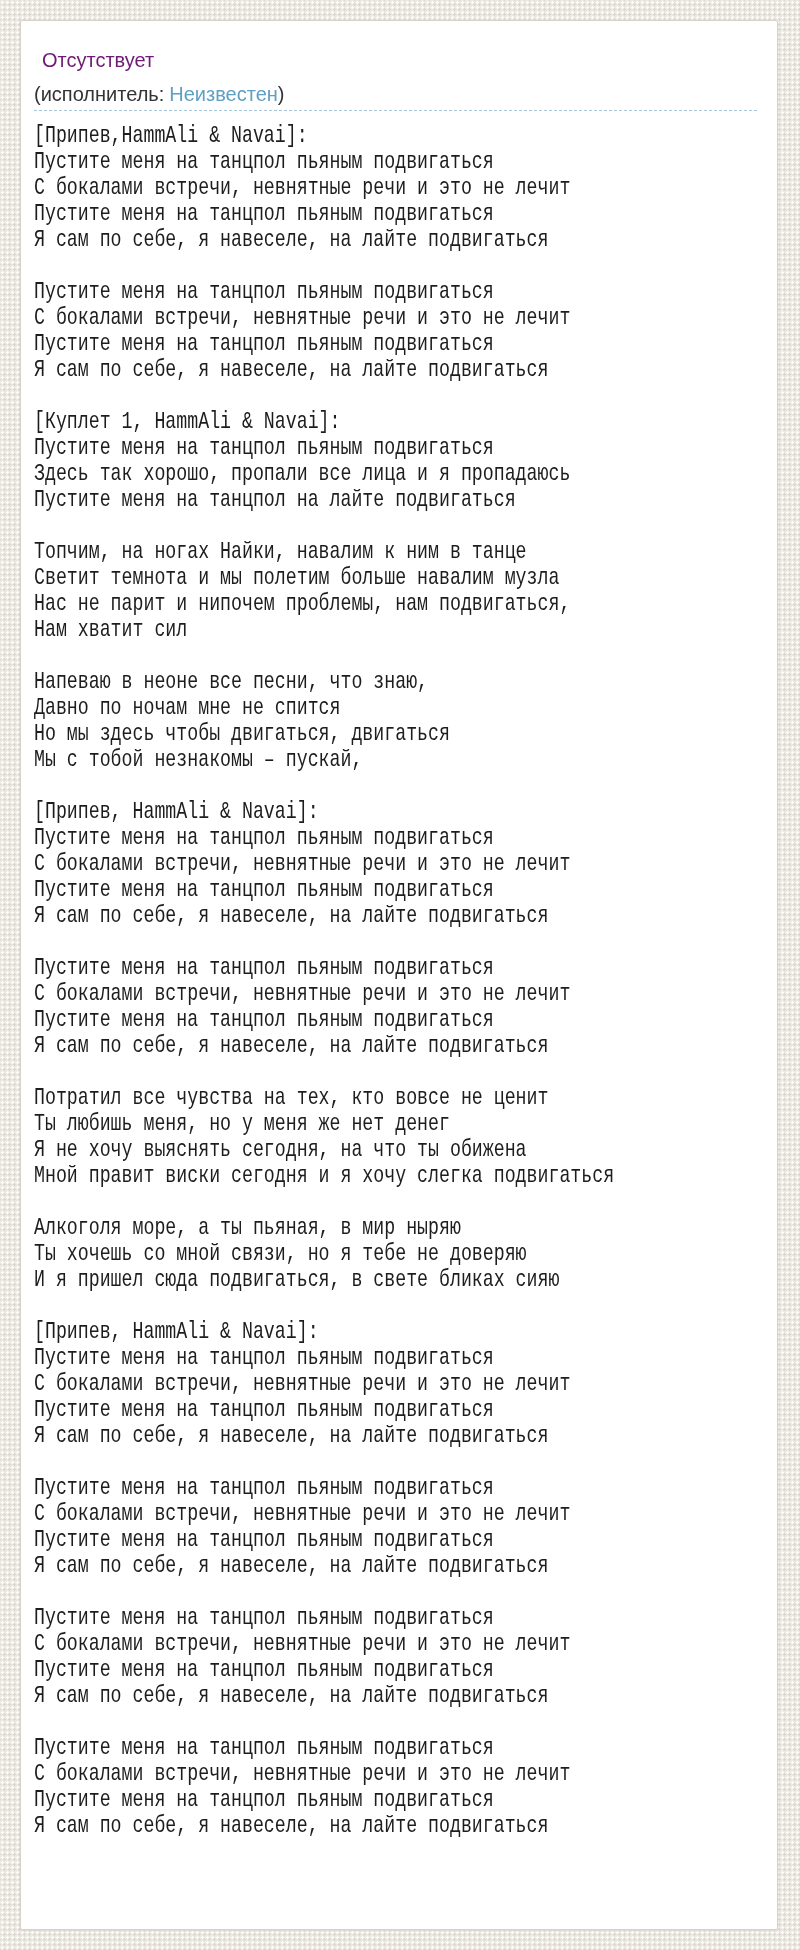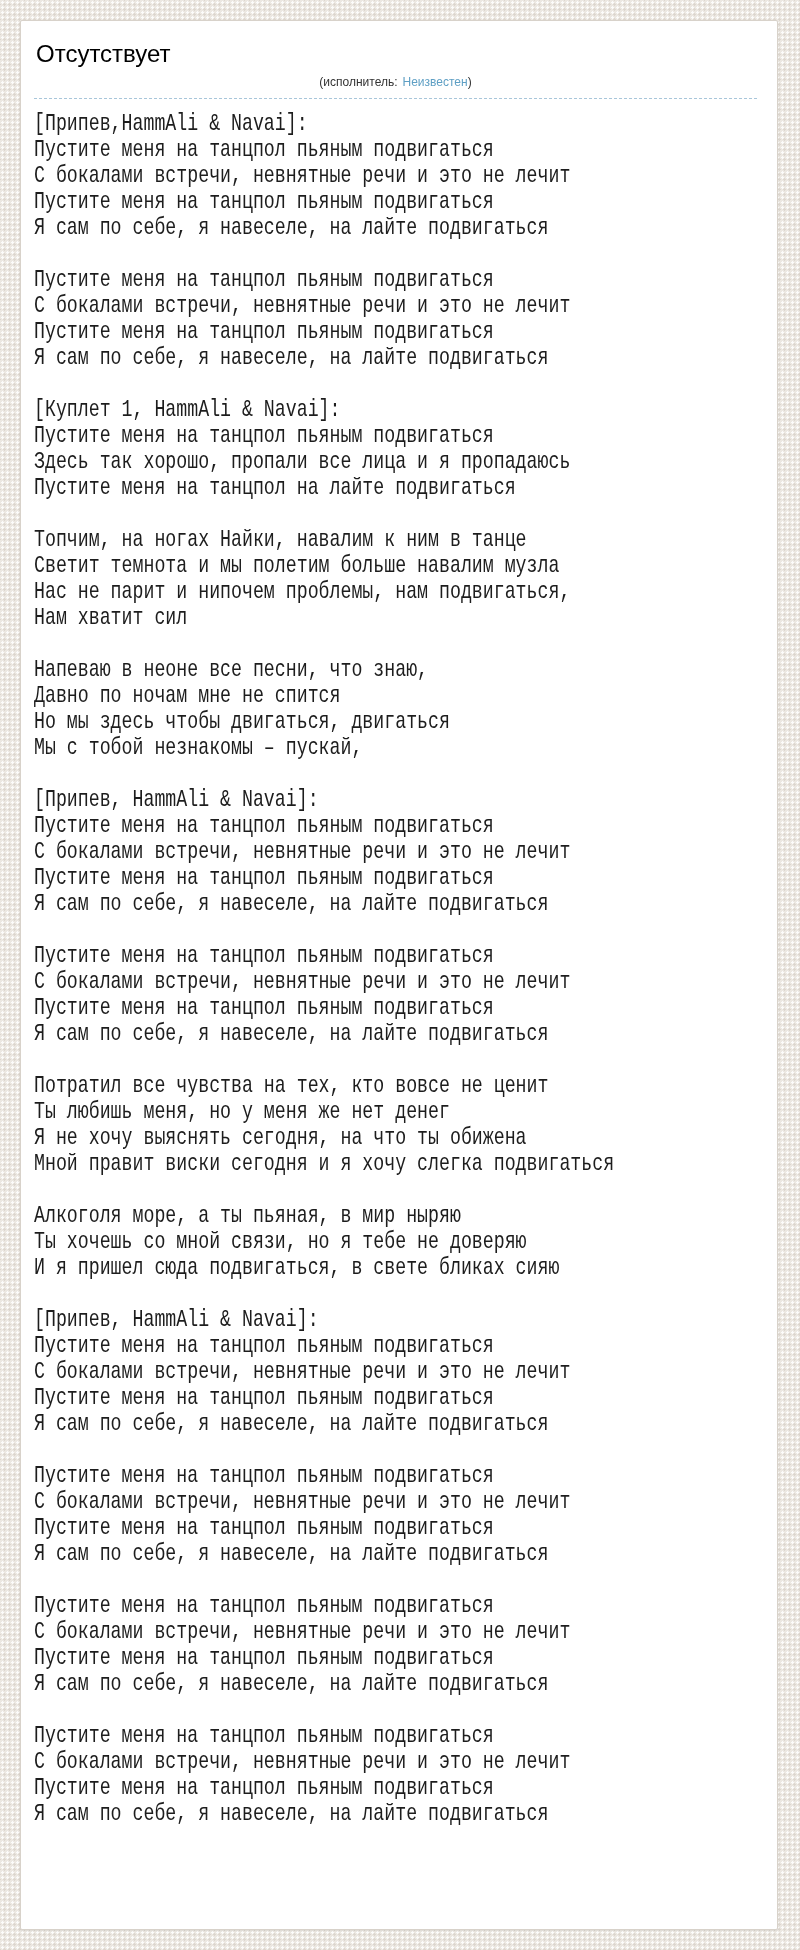--- a/index.html
+++ b/index.html
@@ -26,33 +26,32 @@
     width: 758px;
     height: 1910px;
     box-sizing: border-box;
     background: #ffffff;
     border: 1px solid #d8d2ca;
     border-radius: 2px;
     box-shadow: 0 1px 2px rgba(0,0,0,0.07);
     padding: 16px 20px 0 13px;
   }
   .song-title {
-    margin: 2px;
-    font-size: 24px;
+    margin: 8px;
+    font-size: 20px;
     font-weight: 400;
     line-height: 30px;
-    color: #000000;
+    color: #701a75;
   }
   .artist-line {
-    font-size: 12px;
+    font-size: 20px;
     line-height: 22px;
     color: #333333;
     padding-bottom: 5px;
     border-bottom: 1px dashed #a8c6da;
-    text-align: center;
   }
   .artist-line a {
     color: #5e9fc4;
     text-decoration: none;
     margin-left: 5px;
     cursor: pointer;
   }
   .lyrics {
     margin-top: 12px;
     color: #1d1d1d;

